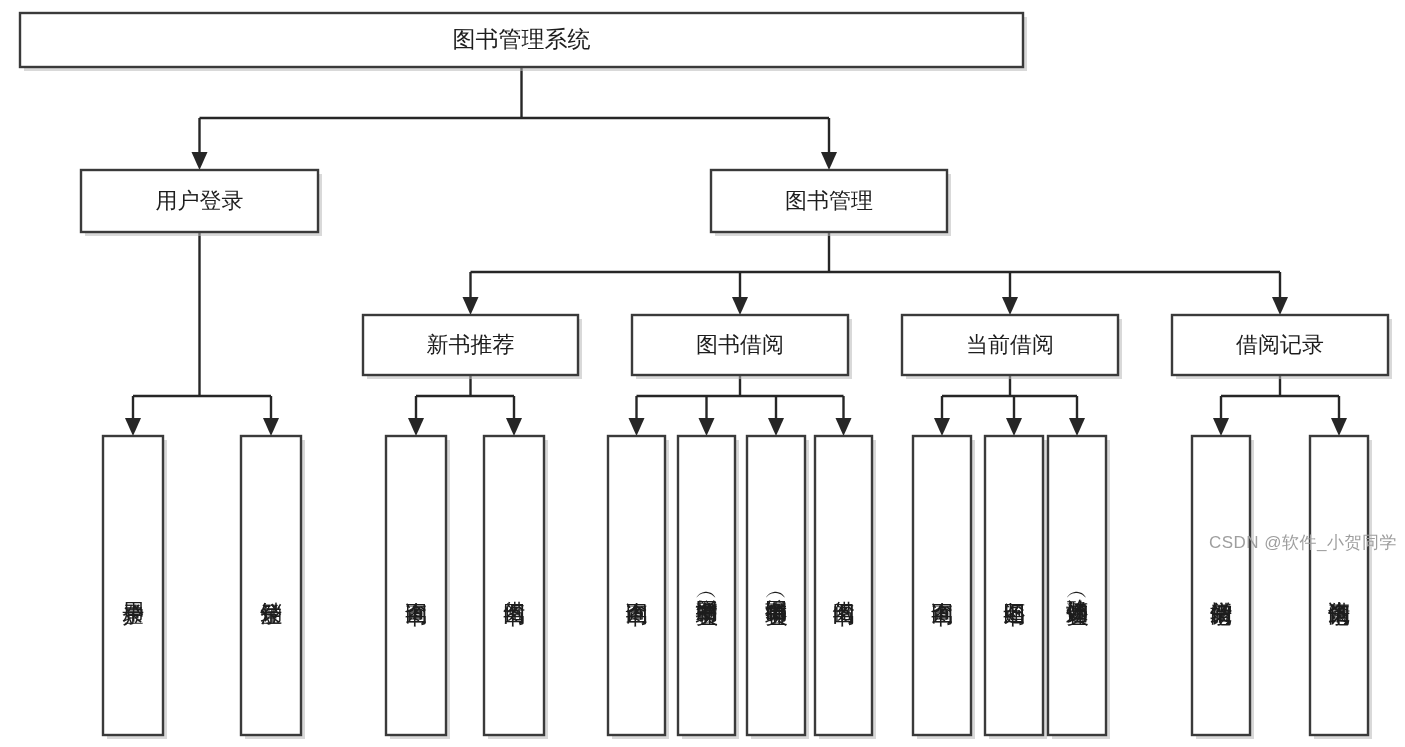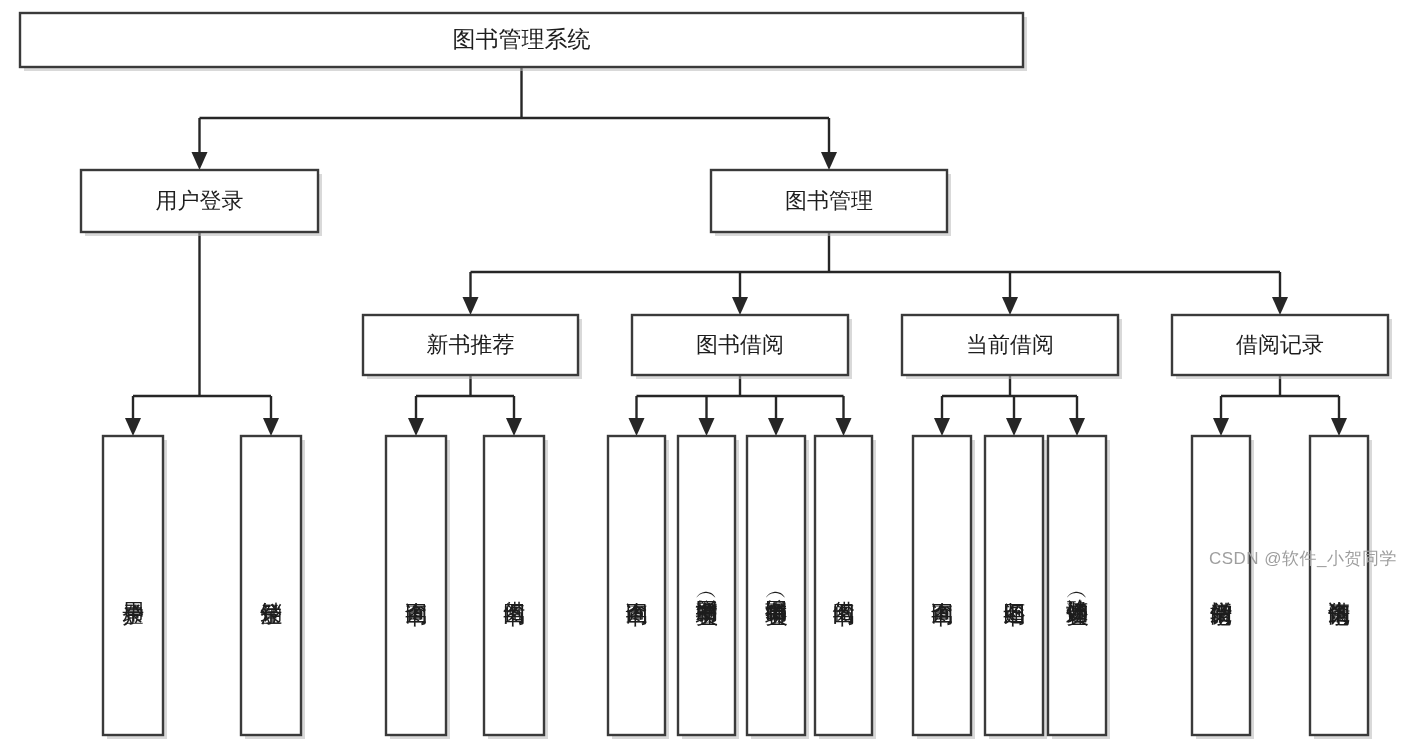--- a/index.html
+++ b/index.html
@@ -68,21 +68,21 @@
     font-size: 22px;
     line-height: 1.12;
     letter-spacing: 1px;
     color: #1d1d1d;
     white-space: nowrap;
     pointer-events: none;
   }
   .watermark {
     position: absolute;
     right: 8px;
-    bottom: 0;
+    bottom: 16px;
     font-size: 17px;
     color: #9e9e9e;
     letter-spacing: 0.5px;
     white-space: nowrap;
   }
 </style>
 </head>
 <body>
 
 <div id="diagram-root">

